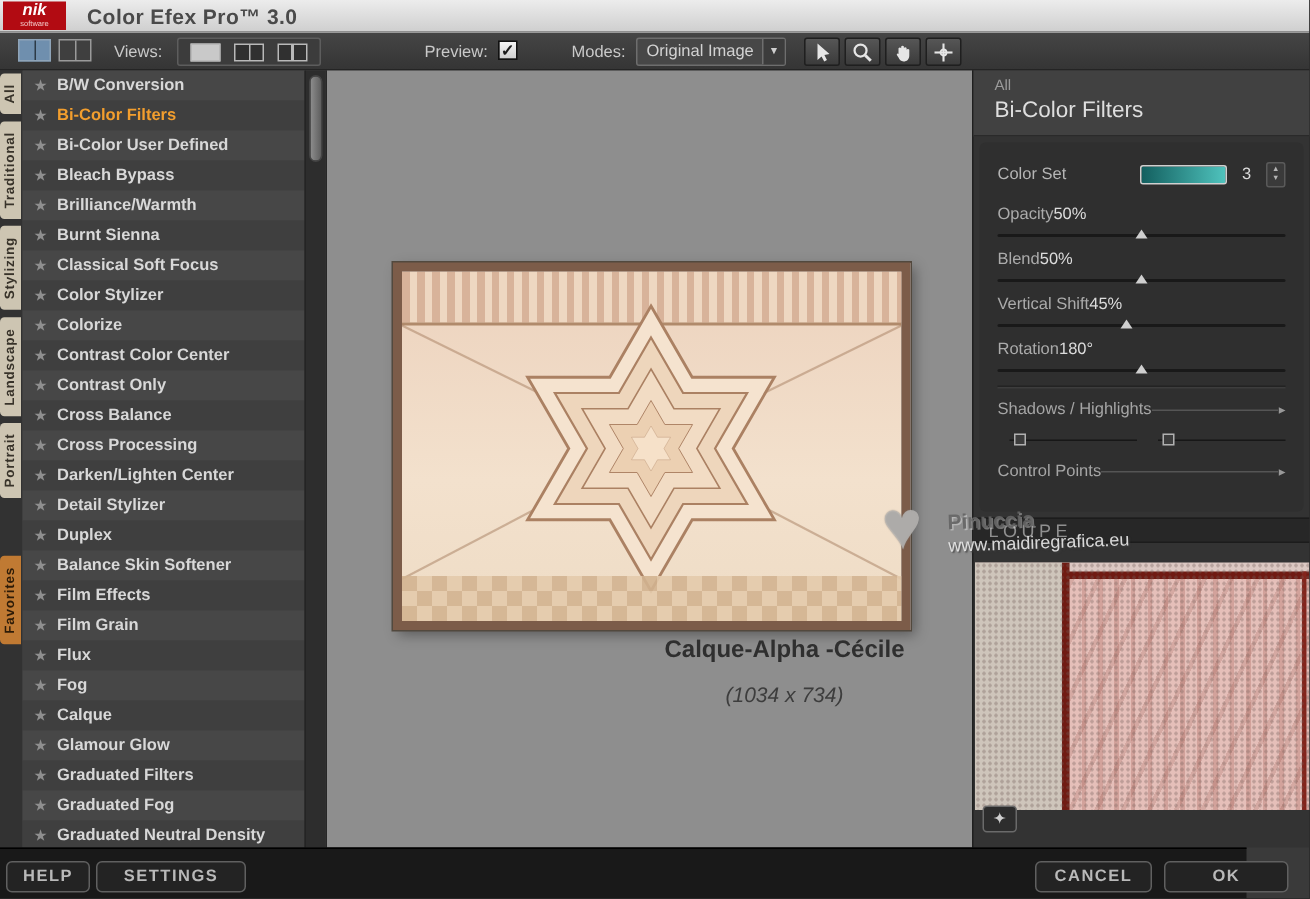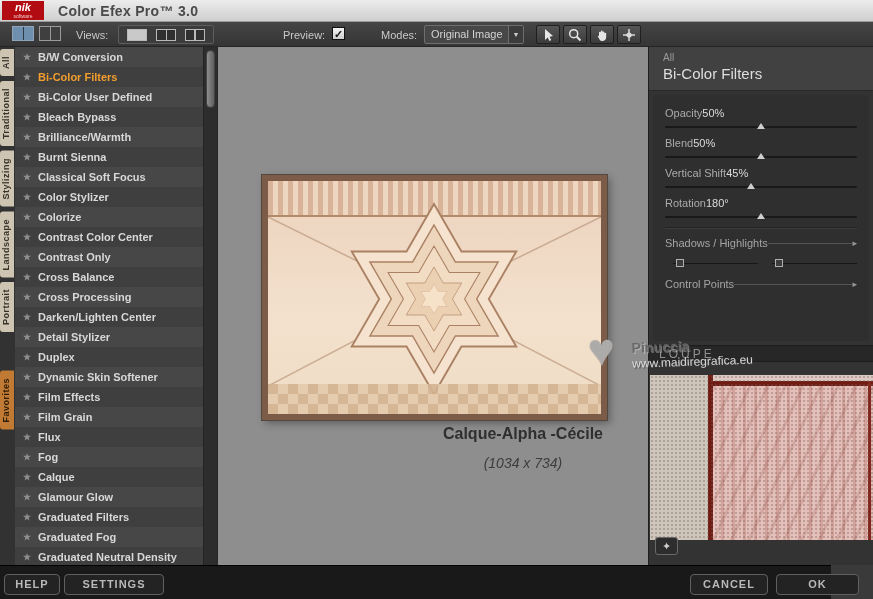--- a/index.html
+++ b/index.html
@@ -278,21 +278,21 @@
         <div class="filter-row">
       <span class="star">★</span>
       <span>Detail Stylizer</span>
     </div>
         <div class="filter-row">
       <span class="star">★</span>
       <span>Duplex</span>
     </div>
         <div class="filter-row">
       <span class="star">★</span>
-      <span>Dynamic Skin Softener</span>
+      <span>Balance Skin Softener</span>
     </div>
         <div class="filter-row">
       <span class="star">★</span>
       <span>Film Effects</span>
     </div>
         <div class="filter-row">
       <span class="star">★</span>
       <span>Film Grain</span>
     </div>
         <div class="filter-row">
@@ -357,20 +357,29 @@
       </div>
     </div>
   </div>
 
   <div class="rightpanel">
     <div class="panel-header">
       <div class="panel-cat">All</div>
       <div class="panel-title">Bi-Color Filters</div>
     </div>
     <div class="panel-body">
+      <div class="cs-row">
+        <span class="cs-label">Color Set</span>
+        <span class="cs-swatch" style="background: linear-gradient(90deg, rgb(19, 95, 95), rgb(79, 195, 189));"></span>
+        <span class="cs-val">3</span>
+        <span class="cs-spin">
+          <span>▲</span>
+          <span>▼</span>
+        </span>
+      </div>
       <div>
           <div class="srow">
       <div class="texts">
         <span class="slabel">Opacity</span>
         <span class="svalue">50%</span>
       </div>
       <div class="strack">
         <span class="smarker" style="left: 50%;"></span>
       </div>
     </div>

